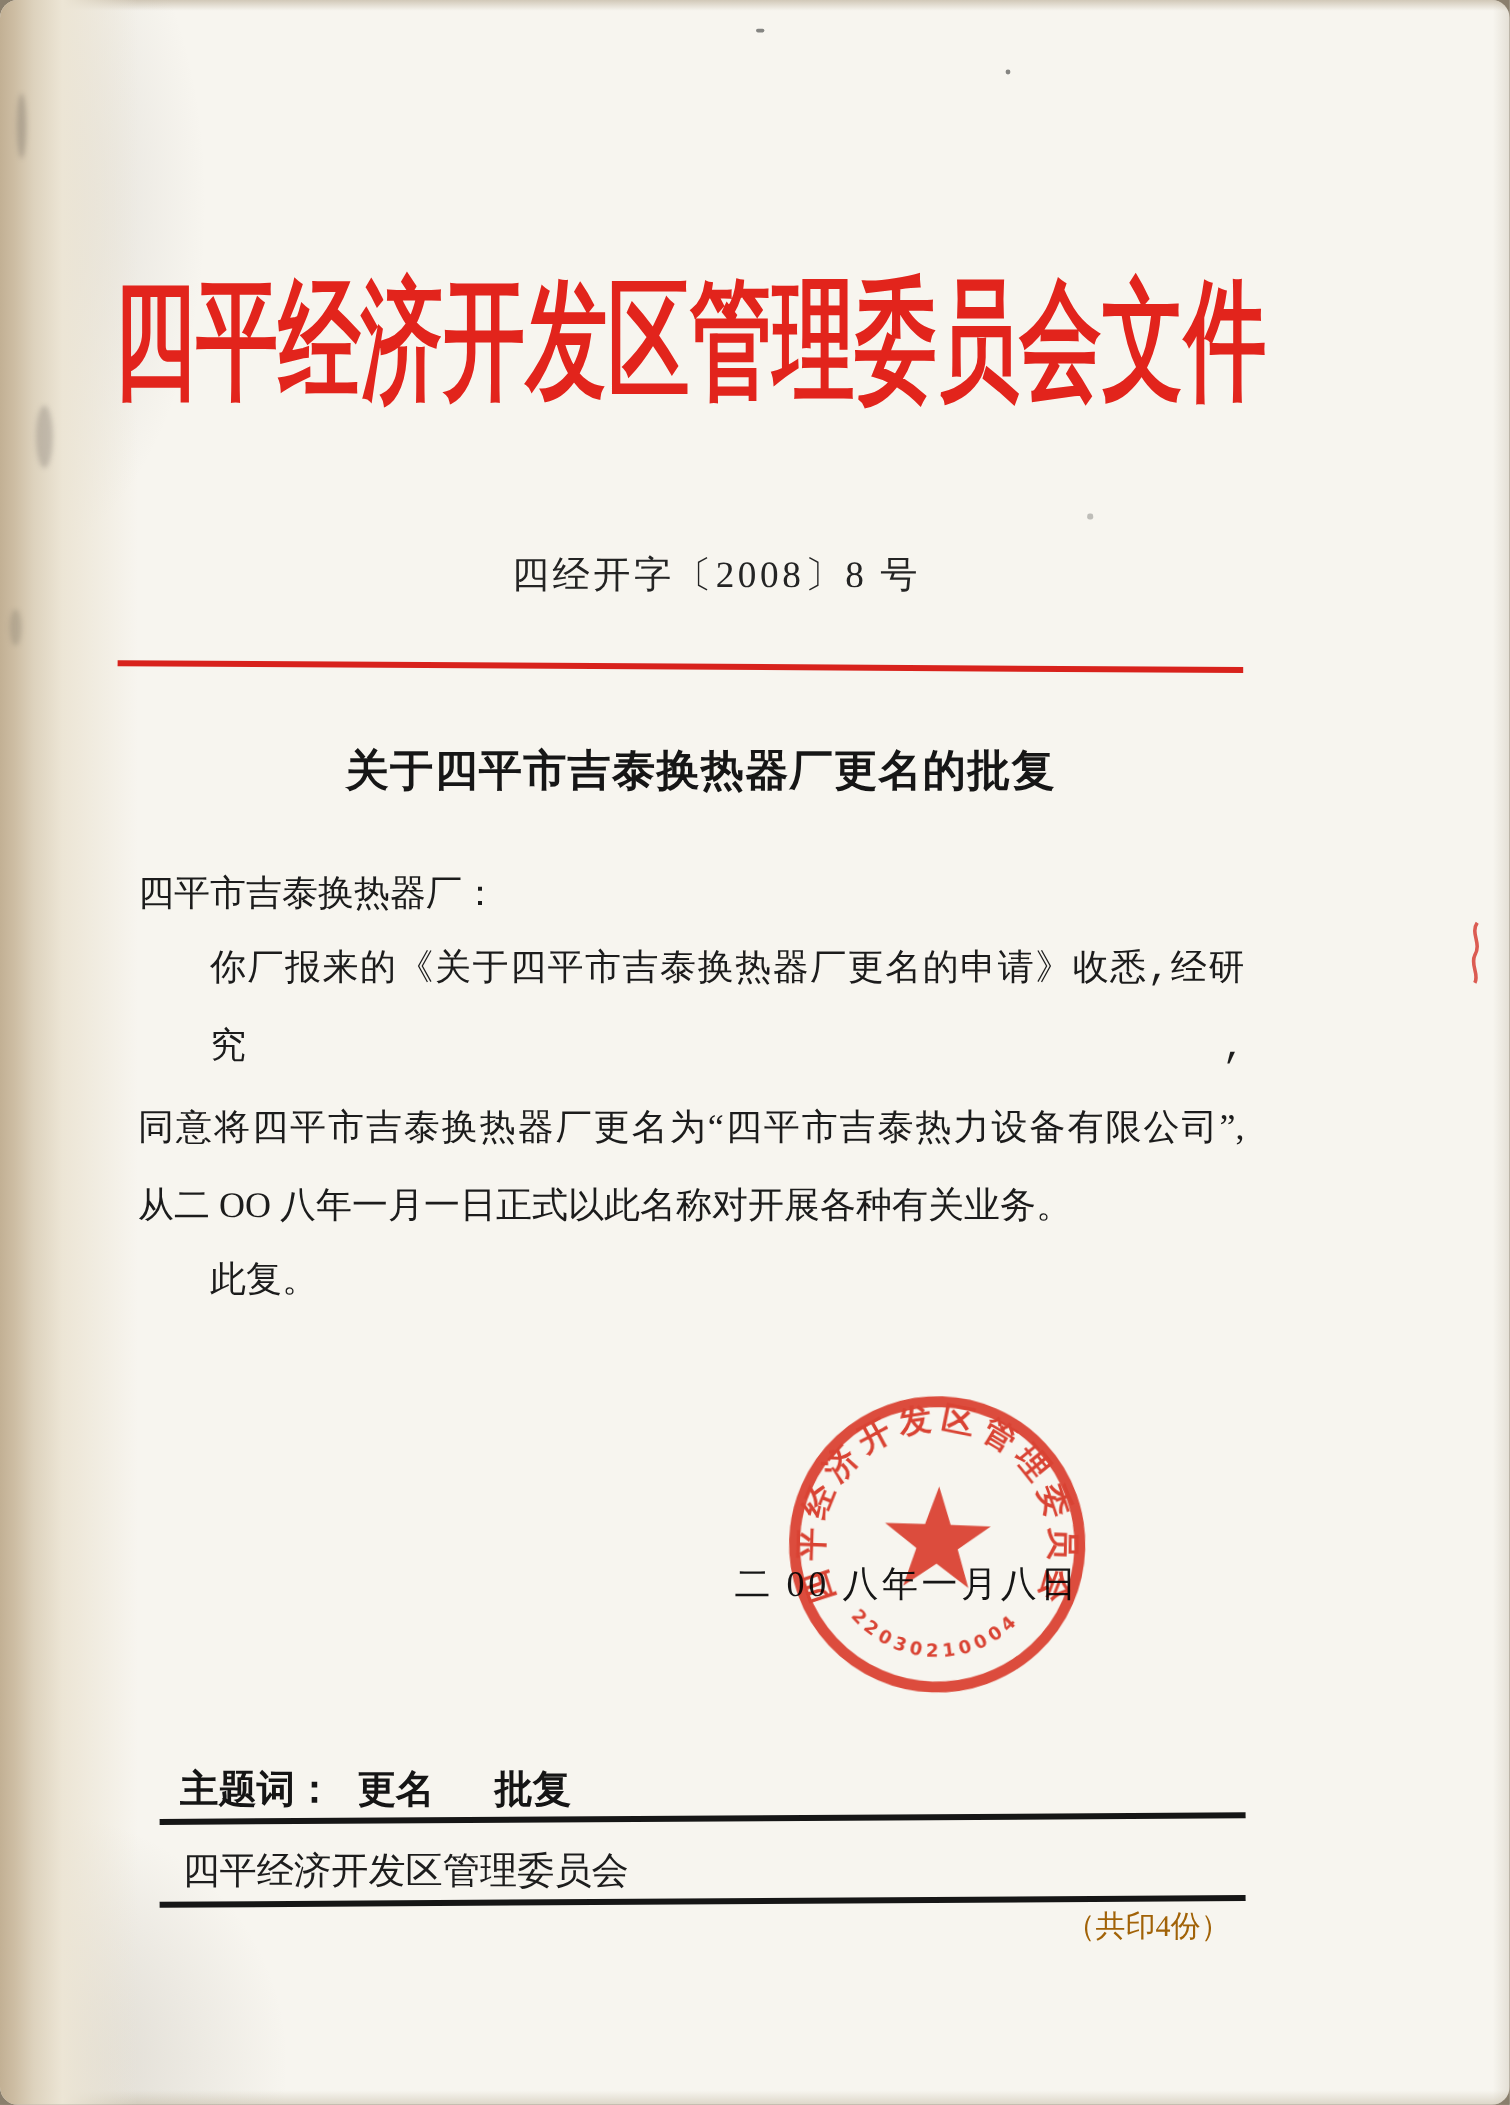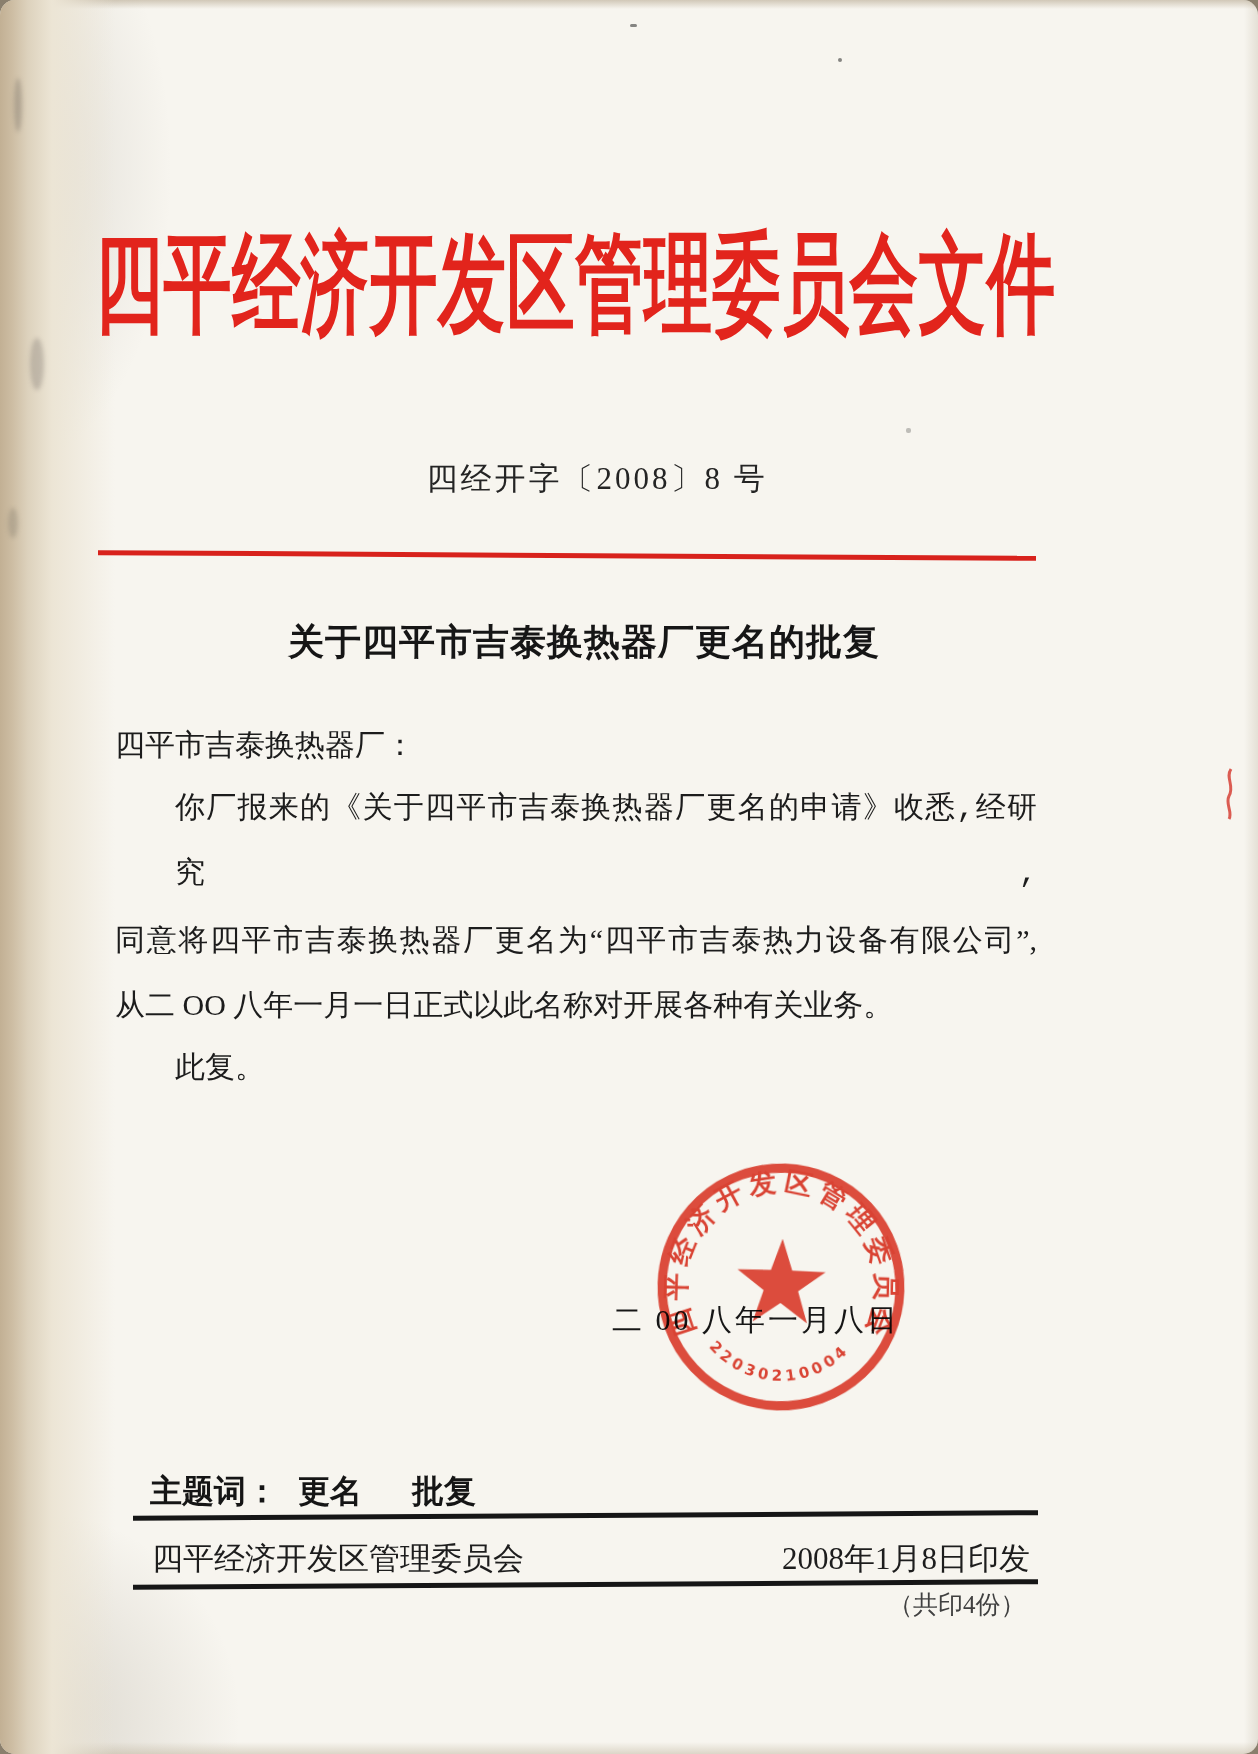--- a/index.html
+++ b/index.html
@@ -72,21 +72,21 @@
   .subject-line .term0{margin-left:20px;}
   .subject-line .term1{margin-left:50px;}
   .divider{
     left:133px;width:905px;height:5px;background:#161616;
     transform:rotate(-0.35deg);
   }
   .divider.top{top:1513px;}
   .divider.bottom{top:1582px;}
   .footer-office{left:152px;top:1538px;font-size:31px;color:#1d1d1d;white-space:nowrap;}
   .footer-date{right:228px;top:1538px;font-size:31px;color:#1d1d1d;white-space:nowrap;}
-  .copies-note{left:888px;top:1588px;font-size:25px;color:#404040;white-space:nowrap;}
+  .copies-note{left:888px;top:1588px;font-size:25px;color:#a16207;white-space:nowrap;}
 
   
   .smudge{position:absolute;z-index:1;pointer-events:none;border-radius:50%;}
   .smudge.s1{left:14px;top:78px;width:8px;height:54px;background:rgba(95,90,82,.30);filter:blur(2px);}
   .smudge.s2{left:30px;top:338px;width:14px;height:52px;background:rgba(100,95,88,.28);filter:blur(2px);}
   .smudge.s3{left:8px;top:508px;width:10px;height:30px;background:rgba(105,98,88,.25);filter:blur(2px);}
   .speck{position:absolute;z-index:1;background:rgba(40,40,40,.55);border-radius:2px;pointer-events:none;}
   .speck.p1{left:630px;top:24px;width:7px;height:3px;}
   .speck.p2{left:838px;top:58px;width:4px;height:4px;}
   .speck.p3{left:906px;top:428px;width:5px;height:5px;opacity:.5;}
@@ -139,17 +139,16 @@
       <textPath href="#sealArcBottom" startOffset="6">2203021000483</textPath>
     </text>
   </svg>
 
   <div class="abs subject-line sans">
     <span>主题词：</span><span class="term0">更名</span><span class="term1">批复</span>
   </div>
 
   <div class="abs divider top"></div>
   <div class="abs footer-office">四平经济开发区管理委员会</div>
-  <div class="abs footer-date">2008年1月8日印发</div>
   <div class="abs divider bottom"></div>
   <div class="abs copies-note">（共印4份）</div>
 
 </div>
 
 </body></html>

